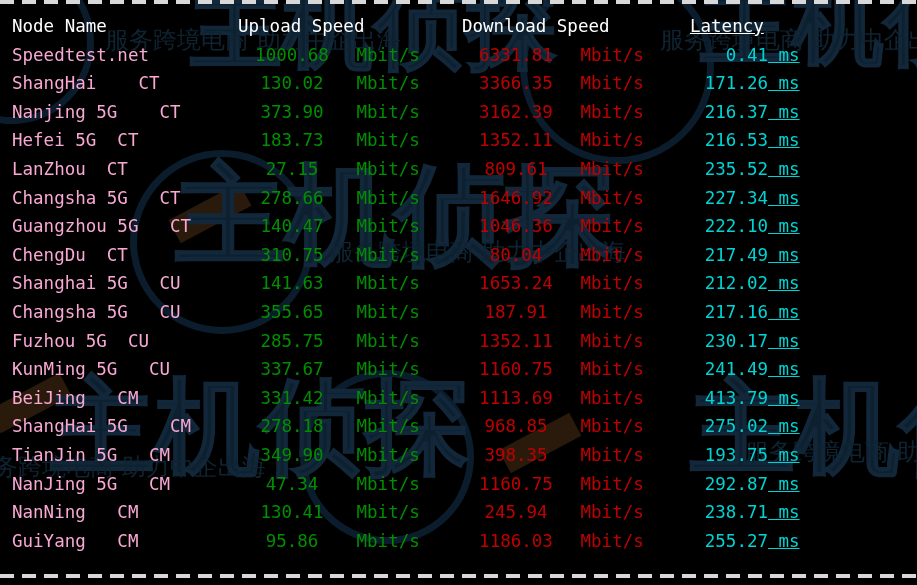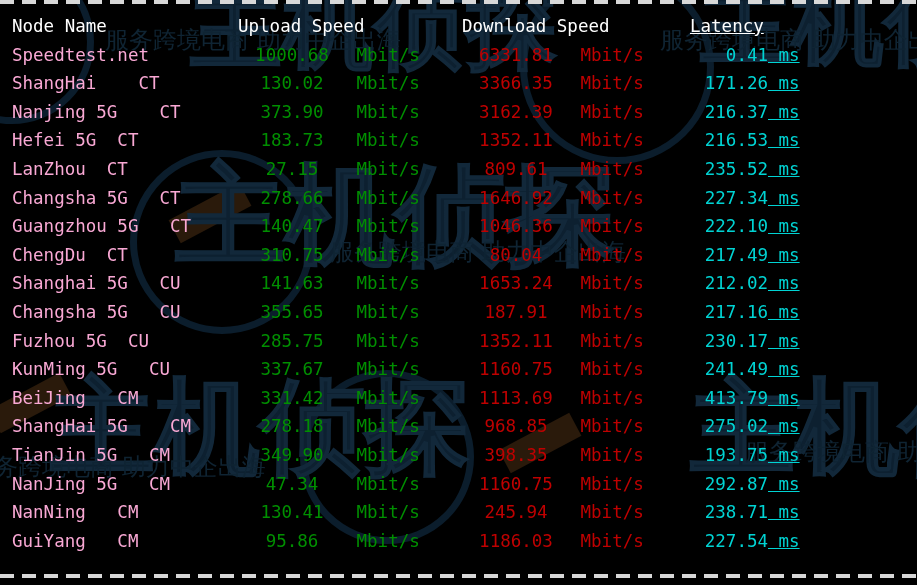--- a/index.html
+++ b/index.html
@@ -159,18 +159,18 @@
         <div class="row"><span class="cell c-node node">ChengDu  CT</span><span class="cell c-up upload"><span class="num up-num">310.75</span><span> Mbit/s</span></span><span class="cell c-down download"><span class="num down-num">80.04</span><span> Mbit/s</span></span><span class="cell c-lat latency"><span class="num lat-num">217.49</span><span> ms</span></span></div>
         <div class="row"><span class="cell c-node node">Shanghai 5G   CU</span><span class="cell c-up upload"><span class="num up-num">141.63</span><span> Mbit/s</span></span><span class="cell c-down download"><span class="num down-num">1653.24</span><span> Mbit/s</span></span><span class="cell c-lat latency"><span class="num lat-num">212.02</span><span> ms</span></span></div>
         <div class="row"><span class="cell c-node node">Changsha 5G   CU</span><span class="cell c-up upload"><span class="num up-num">355.65</span><span> Mbit/s</span></span><span class="cell c-down download"><span class="num down-num">187.91</span><span> Mbit/s</span></span><span class="cell c-lat latency"><span class="num lat-num">217.16</span><span> ms</span></span></div>
         <div class="row"><span class="cell c-node node">Fuzhou 5G  CU</span><span class="cell c-up upload"><span class="num up-num">285.75</span><span> Mbit/s</span></span><span class="cell c-down download"><span class="num down-num">1352.11</span><span> Mbit/s</span></span><span class="cell c-lat latency"><span class="num lat-num">230.17</span><span> ms</span></span></div>
         <div class="row"><span class="cell c-node node">KunMing 5G   CU</span><span class="cell c-up upload"><span class="num up-num">337.67</span><span> Mbit/s</span></span><span class="cell c-down download"><span class="num down-num">1160.75</span><span> Mbit/s</span></span><span class="cell c-lat latency"><span class="num lat-num">241.49</span><span> ms</span></span></div>
         <div class="row"><span class="cell c-node node">BeiJing   CM</span><span class="cell c-up upload"><span class="num up-num">331.42</span><span> Mbit/s</span></span><span class="cell c-down download"><span class="num down-num">1113.69</span><span> Mbit/s</span></span><span class="cell c-lat latency"><span class="num lat-num">413.79</span><span> ms</span></span></div>
         <div class="row"><span class="cell c-node node">ShangHai 5G    CM</span><span class="cell c-up upload"><span class="num up-num">278.18</span><span> Mbit/s</span></span><span class="cell c-down download"><span class="num down-num">968.85</span><span> Mbit/s</span></span><span class="cell c-lat latency"><span class="num lat-num">275.02</span><span> ms</span></span></div>
         <div class="row"><span class="cell c-node node">TianJin 5G   CM</span><span class="cell c-up upload"><span class="num up-num">349.90</span><span> Mbit/s</span></span><span class="cell c-down download"><span class="num down-num">398.35</span><span> Mbit/s</span></span><span class="cell c-lat latency"><span class="num lat-num">193.75</span><span> ms</span></span></div>
         <div class="row"><span class="cell c-node node">NanJing 5G   CM</span><span class="cell c-up upload"><span class="num up-num">47.34</span><span> Mbit/s</span></span><span class="cell c-down download"><span class="num down-num">1160.75</span><span> Mbit/s</span></span><span class="cell c-lat latency"><span class="num lat-num">292.87</span><span> ms</span></span></div>
         <div class="row"><span class="cell c-node node">NanNing   CM</span><span class="cell c-up upload"><span class="num up-num">130.41</span><span> Mbit/s</span></span><span class="cell c-down download"><span class="num down-num">245.94</span><span> Mbit/s</span></span><span class="cell c-lat latency"><span class="num lat-num">238.71</span><span> ms</span></span></div>
-        <div class="row"><span class="cell c-node node">GuiYang   CM</span><span class="cell c-up upload"><span class="num up-num">95.86</span><span> Mbit/s</span></span><span class="cell c-down download"><span class="num down-num">1186.03</span><span> Mbit/s</span></span><span class="cell c-lat latency"><span class="num lat-num">227.54</span><span> ms</span></span></div>
+        <div class="row"><span class="cell c-node node">GuiYang   CM</span><span class="cell c-up upload"><span class="num up-num">95.86</span><span> Mbit/s</span></span><span class="cell c-down download"><span class="num down-num">1186.03</span><span> Mbit/s</span></span><span class="cell c-lat latency"><span class="num lat-num">255.27</span><span> ms</span></span></div>
       </div>
   </div>
 
   <div class="rule" id="rule-bottom"></div>
 </div>
 
 </body></html>

